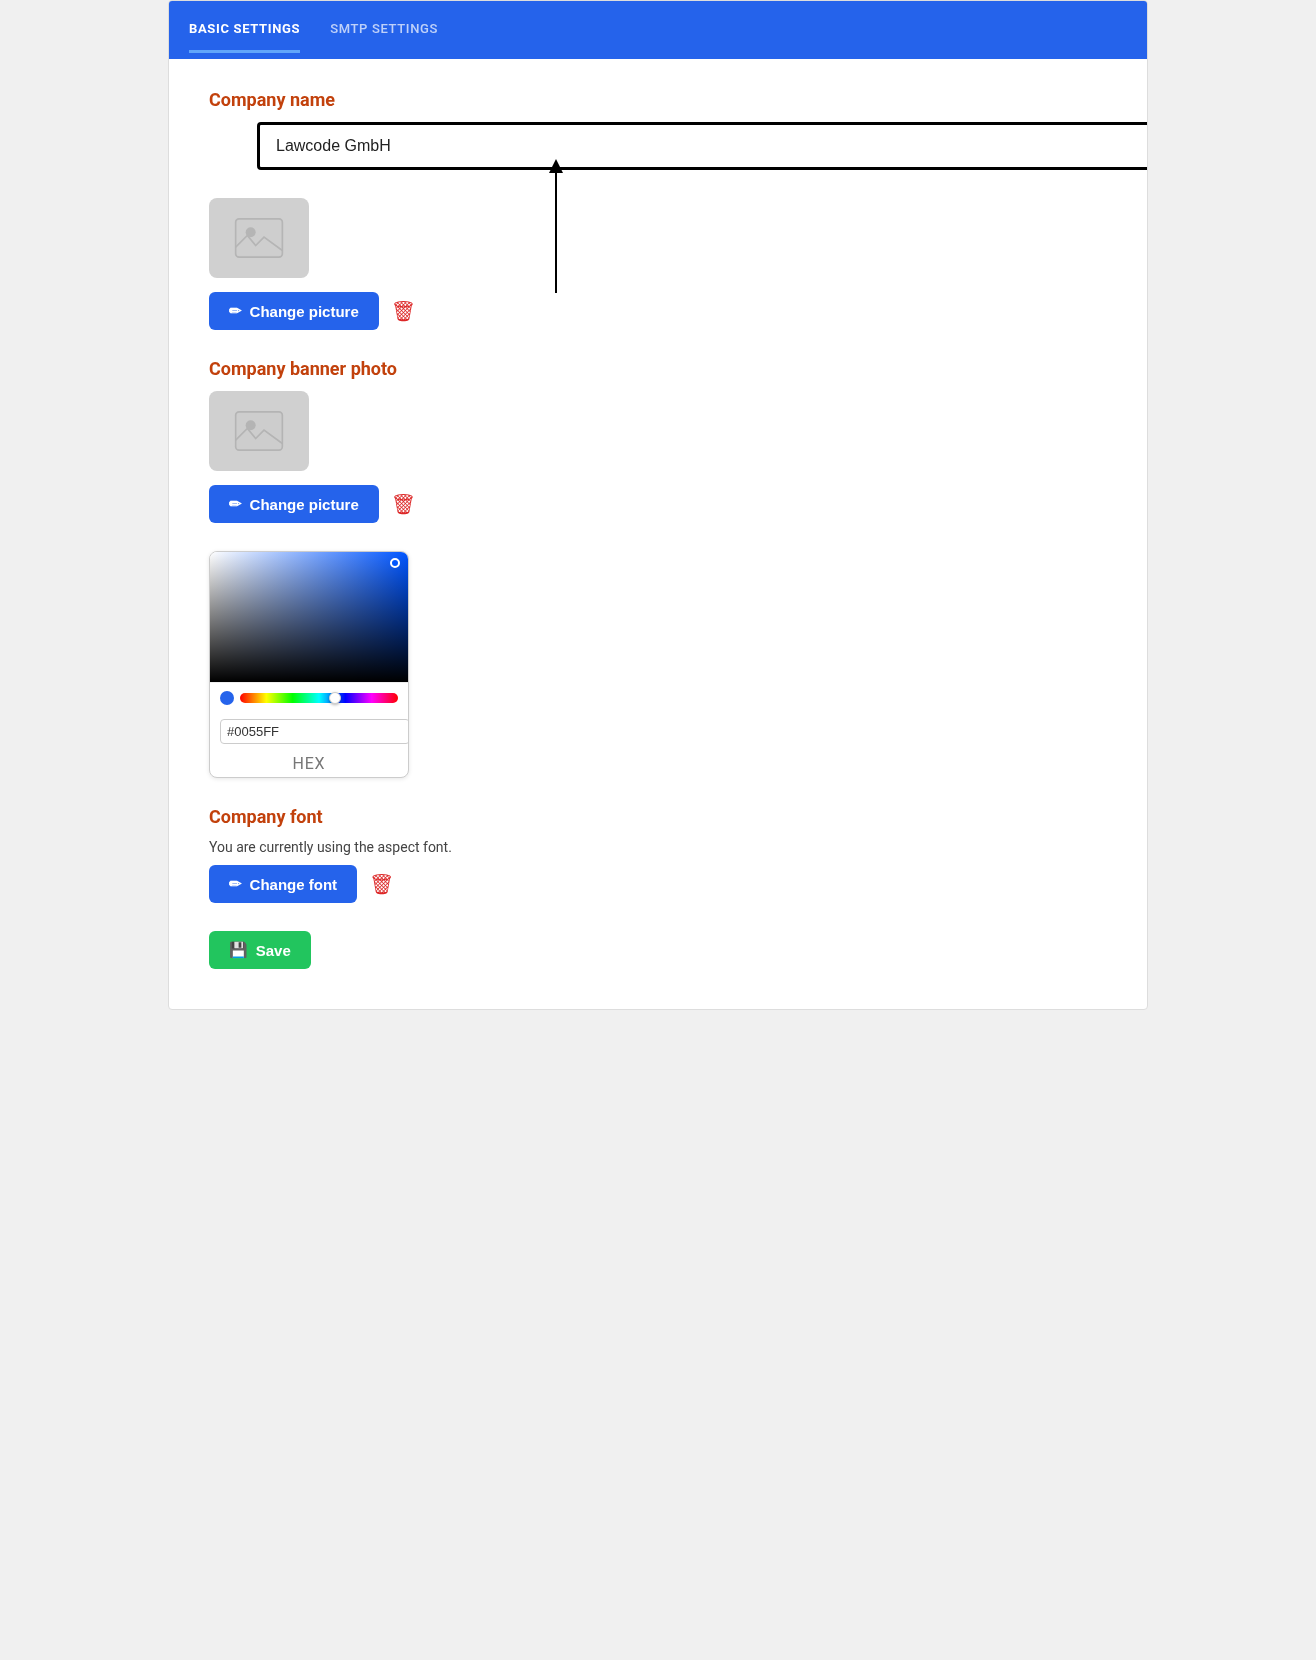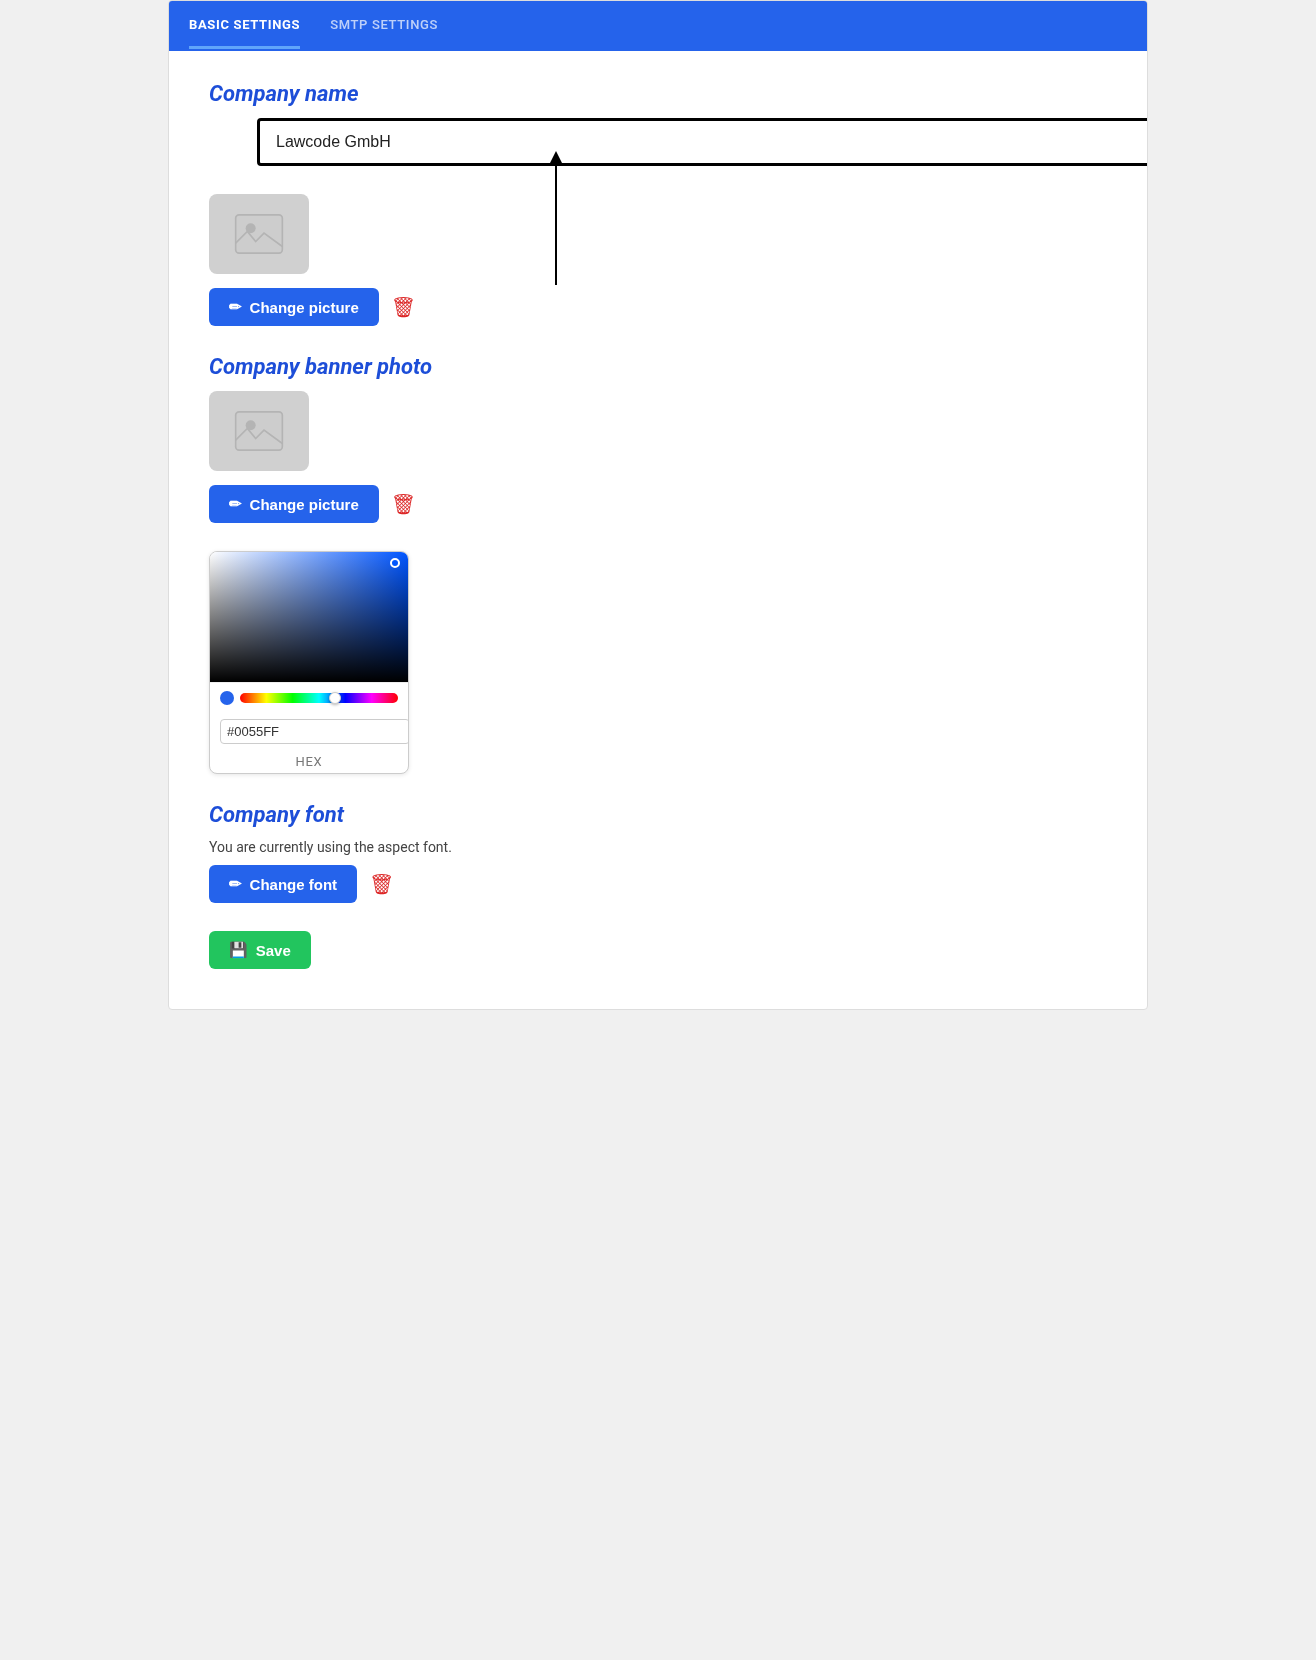--- a/index.html
+++ b/index.html
@@ -17,21 +17,21 @@
       border: 1px solid #ddd;
       border-radius: 4px;
       overflow: hidden;
     }
     
     .tab-bar {
       background: #2563eb;
       display: flex;
       align-items: center;
       padding: 0 20px;
-      height: 50px;
+      height: 58px;
       gap: 30px;
     }
     .tab-item {
       color: #fff;
       font-size: 13px;
       font-weight: 700;
       letter-spacing: 0.05em;
       text-transform: uppercase;
       cursor: pointer;
       padding: 14px 0;
@@ -67,25 +67,24 @@
       width: 0;
       height: 0;
       border-left: 7px solid transparent;
       border-right: 7px solid transparent;
       border-bottom: 14px solid #000;
       margin-bottom: 0;
       order: -1;
     }
     
     .section-label {
-      font-size: 22px;
+      font-size: 18px;
       font-weight: 700;
-      color: #1d4ed8;
+      color: #c2410c;
       margin-bottom: 12px;
-      font-style: italic;
     }
     .section {
       margin-bottom: 28px;
     }
     
     .company-name-input {
       width: 100%;
       padding: 12px 16px;
       font-size: 16px;
       border: 3px solid #000;
@@ -244,21 +243,21 @@
       background: none;
       border: none;
       cursor: pointer;
       font-size: 10px;
       color: #555;
       line-height: 1;
       padding: 1px 2px;
     }
     .hex-label {
       text-align: center;
-      font-size: 13px;
+      font-size: 16px;
       color: #777;
       padding-bottom: 4px;
       letter-spacing: 0.05em;
     }
   </style>
 </head>
 <body>
 
 <div class="page-wrapper">
 

